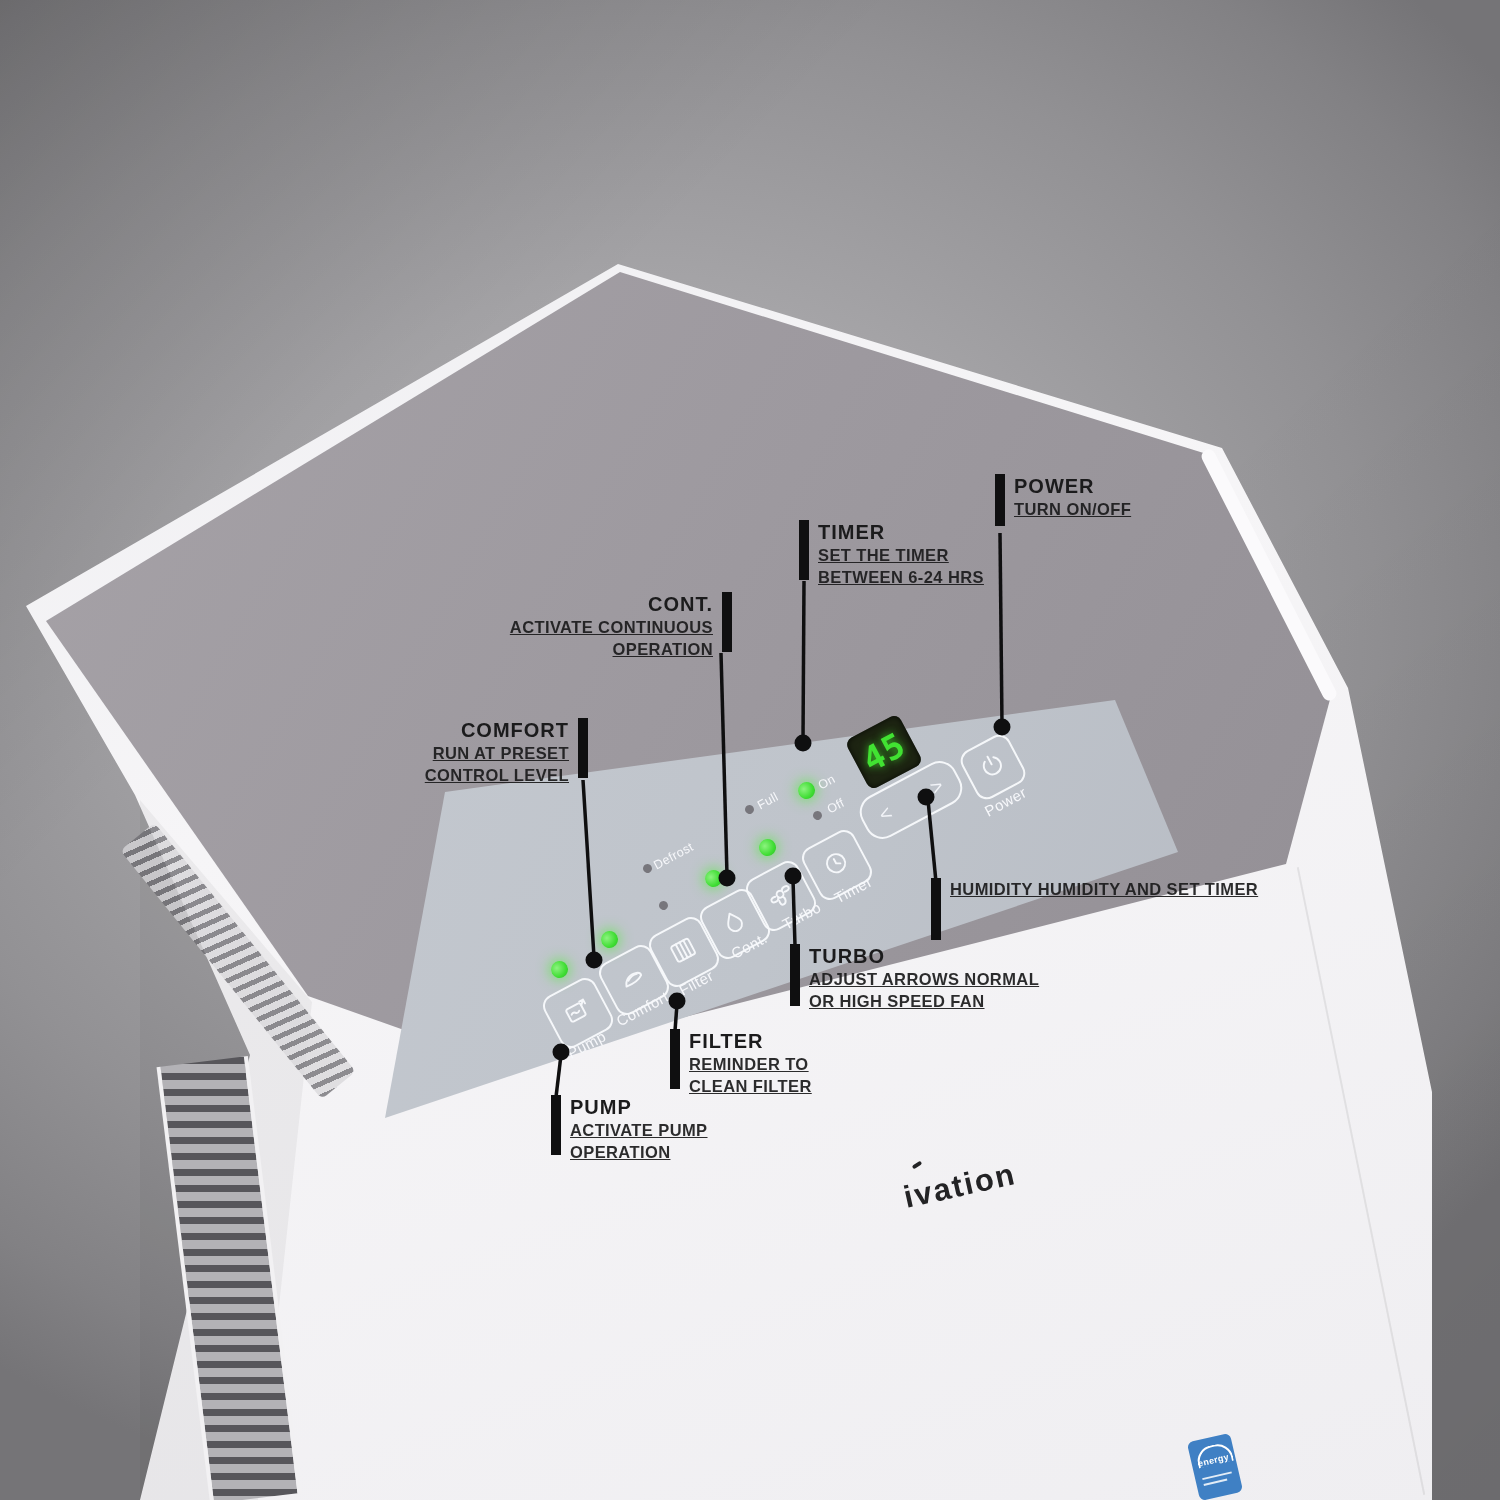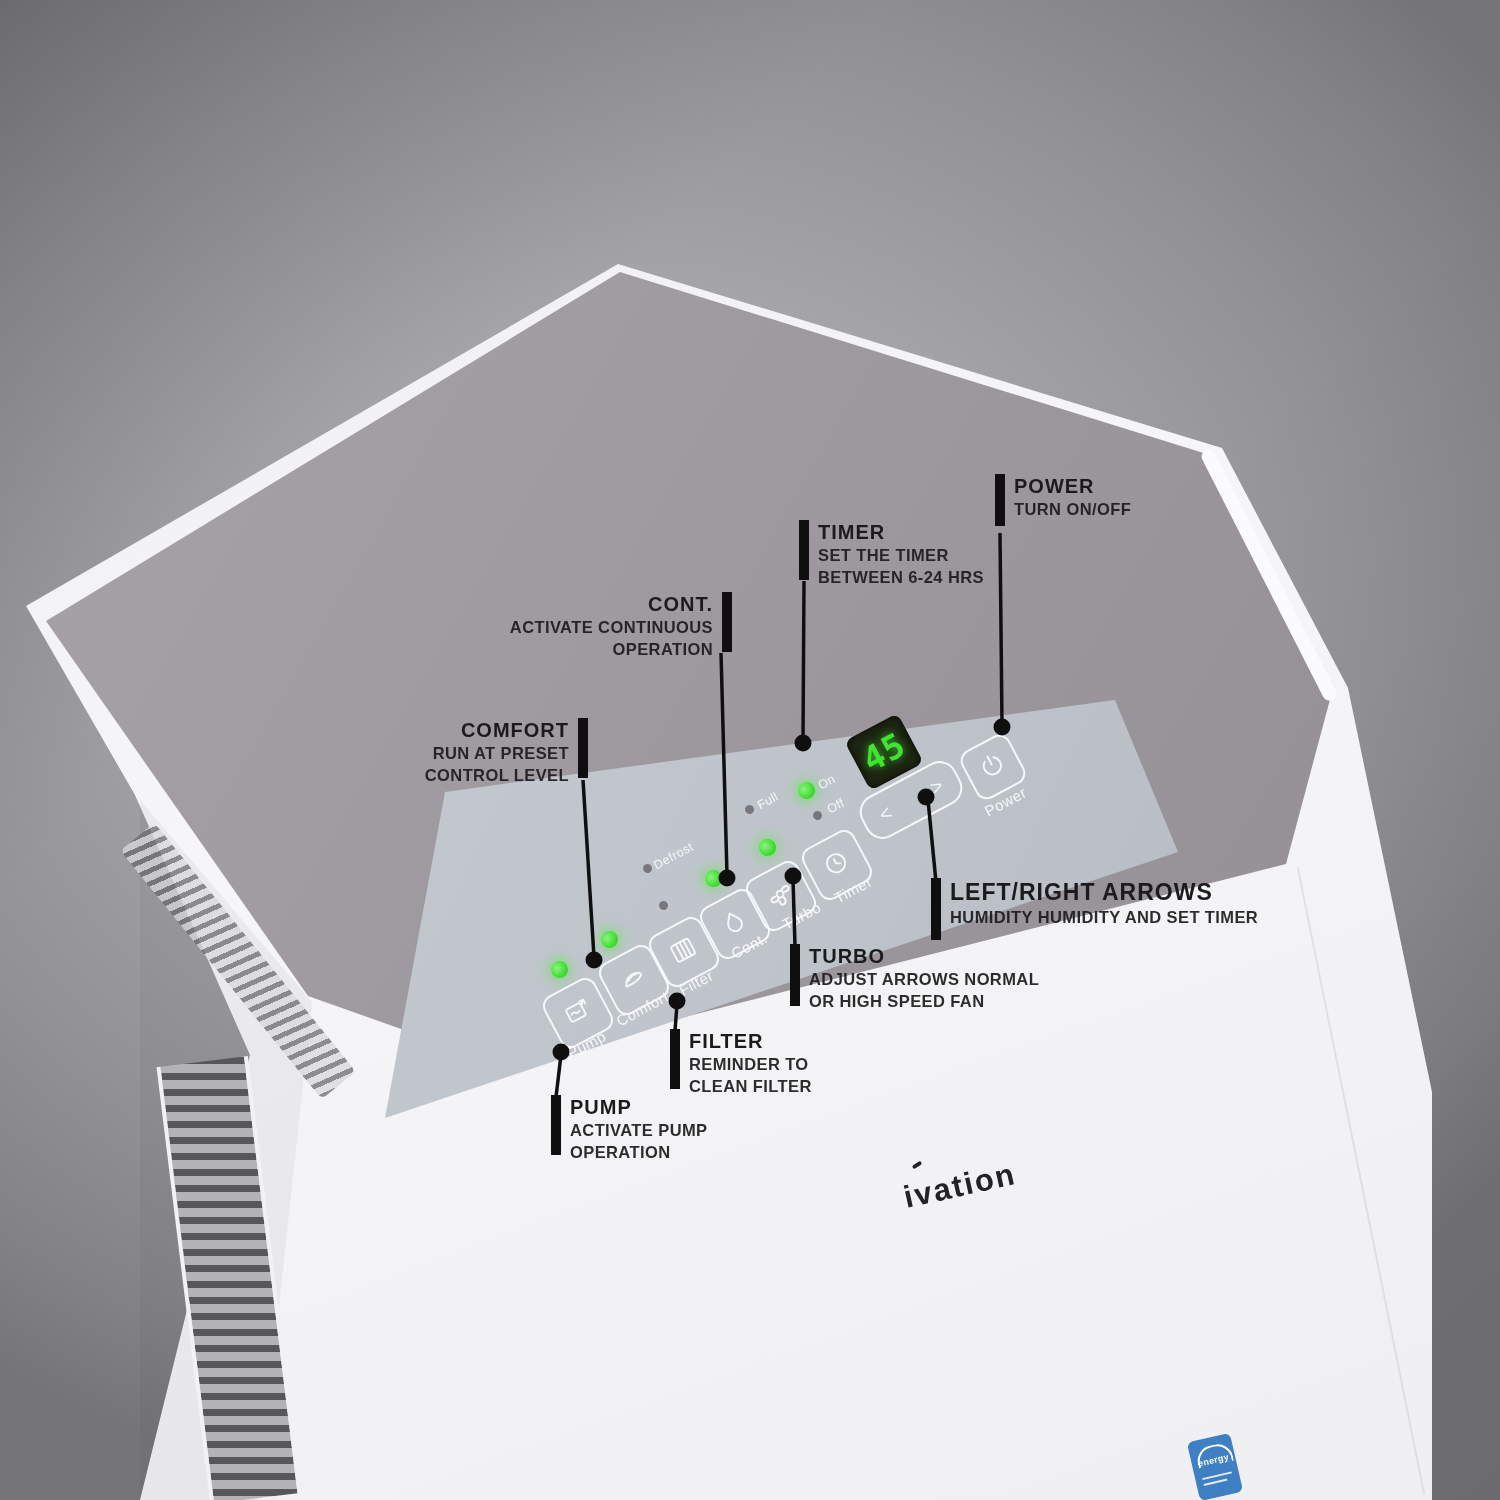--- a/index.html
+++ b/index.html
@@ -62,21 +62,21 @@
   .display span{font-family:"DejaVu Sans Mono",monospace;font-weight:bold;font-size:34px;
     color:#41e232;text-shadow:0 0 8px rgba(70,230,50,0.8);letter-spacing:1px;}
   .arrows-btn{width:106px;height:46px;border:2px solid rgba(248,250,252,0.95);border-radius:18px;
     display:flex;align-items:center;justify-content:space-between;box-sizing:border-box;
     padding:0 16px;color:#f2f4f8;font-size:20px;}
   
   .callout{position:absolute;display:flex;align-items:flex-start;z-index:50;}
   .cbar{width:10px;background:#0f0f10;flex:0 0 auto;}
   .ctext{margin:0 9px;color:#1b1b1c;}
   .ctext .t{font-weight:bold;font-size:20px;letter-spacing:1px;line-height:24px;}
-  .ctext .s{font-size:16.5px;letter-spacing:.4px;line-height:22px;font-weight:bold;opacity:.92;}
+  .ctext .s{font-size:16.5px;letter-spacing:.4px;line-height:22px;font-weight:bold;opacity:.92;text-decoration:underline;}
   .ctext.right{text-align:right;}
   .lines-svg{z-index:40;pointer-events:none;}
   
   .logo{position:absolute;left:880px;top:1168px;width:160px;text-align:center;
     transform:rotate(-12.5deg);color:#232325;font-weight:bold;font-size:31px;letter-spacing:2px;}
   .logo-accent{position:absolute;left:912px;top:1163px;width:10px;height:4px;border-radius:2px;
     background:#232325;transform:rotate(-32deg);}
   .badge{position:absolute;left:1193px;top:1437px;width:44px;height:60px;border-radius:6px;
     background:#3f80c4;transform:rotate(-13deg);overflow:hidden;}
   .badge .arc{position:absolute;left:6px;top:8px;width:32px;height:18px;
@@ -232,21 +232,20 @@
       <div class="t">COMFORT</div>
       <div class="s">RUN AT PRESET</div>
       <div class="s">CONTROL LEVEL</div>
     </div>
     <div class="cbar" style="height:60px;"></div>
   </div>
 
   <div class="callout" style="left:931px;top:878px;">
     <div class="cbar" style="height:62px;"></div>
     <div class="ctext">
-      <div class="t" style="font-size:23px;line-height:28px;">LEFT/RIGHT ARROWS</div>
       <div class="s">HUMIDITY HUMIDITY AND SET TIMER</div>
     </div>
   </div>
 
   <div class="callout" style="left:790px;top:944px;">
     <div class="cbar" style="height:62px;"></div>
     <div class="ctext">
       <div class="t">TURBO</div>
       <div class="s">ADJUST ARROWS NORMAL</div>
       <div class="s">OR HIGH SPEED FAN</div>

